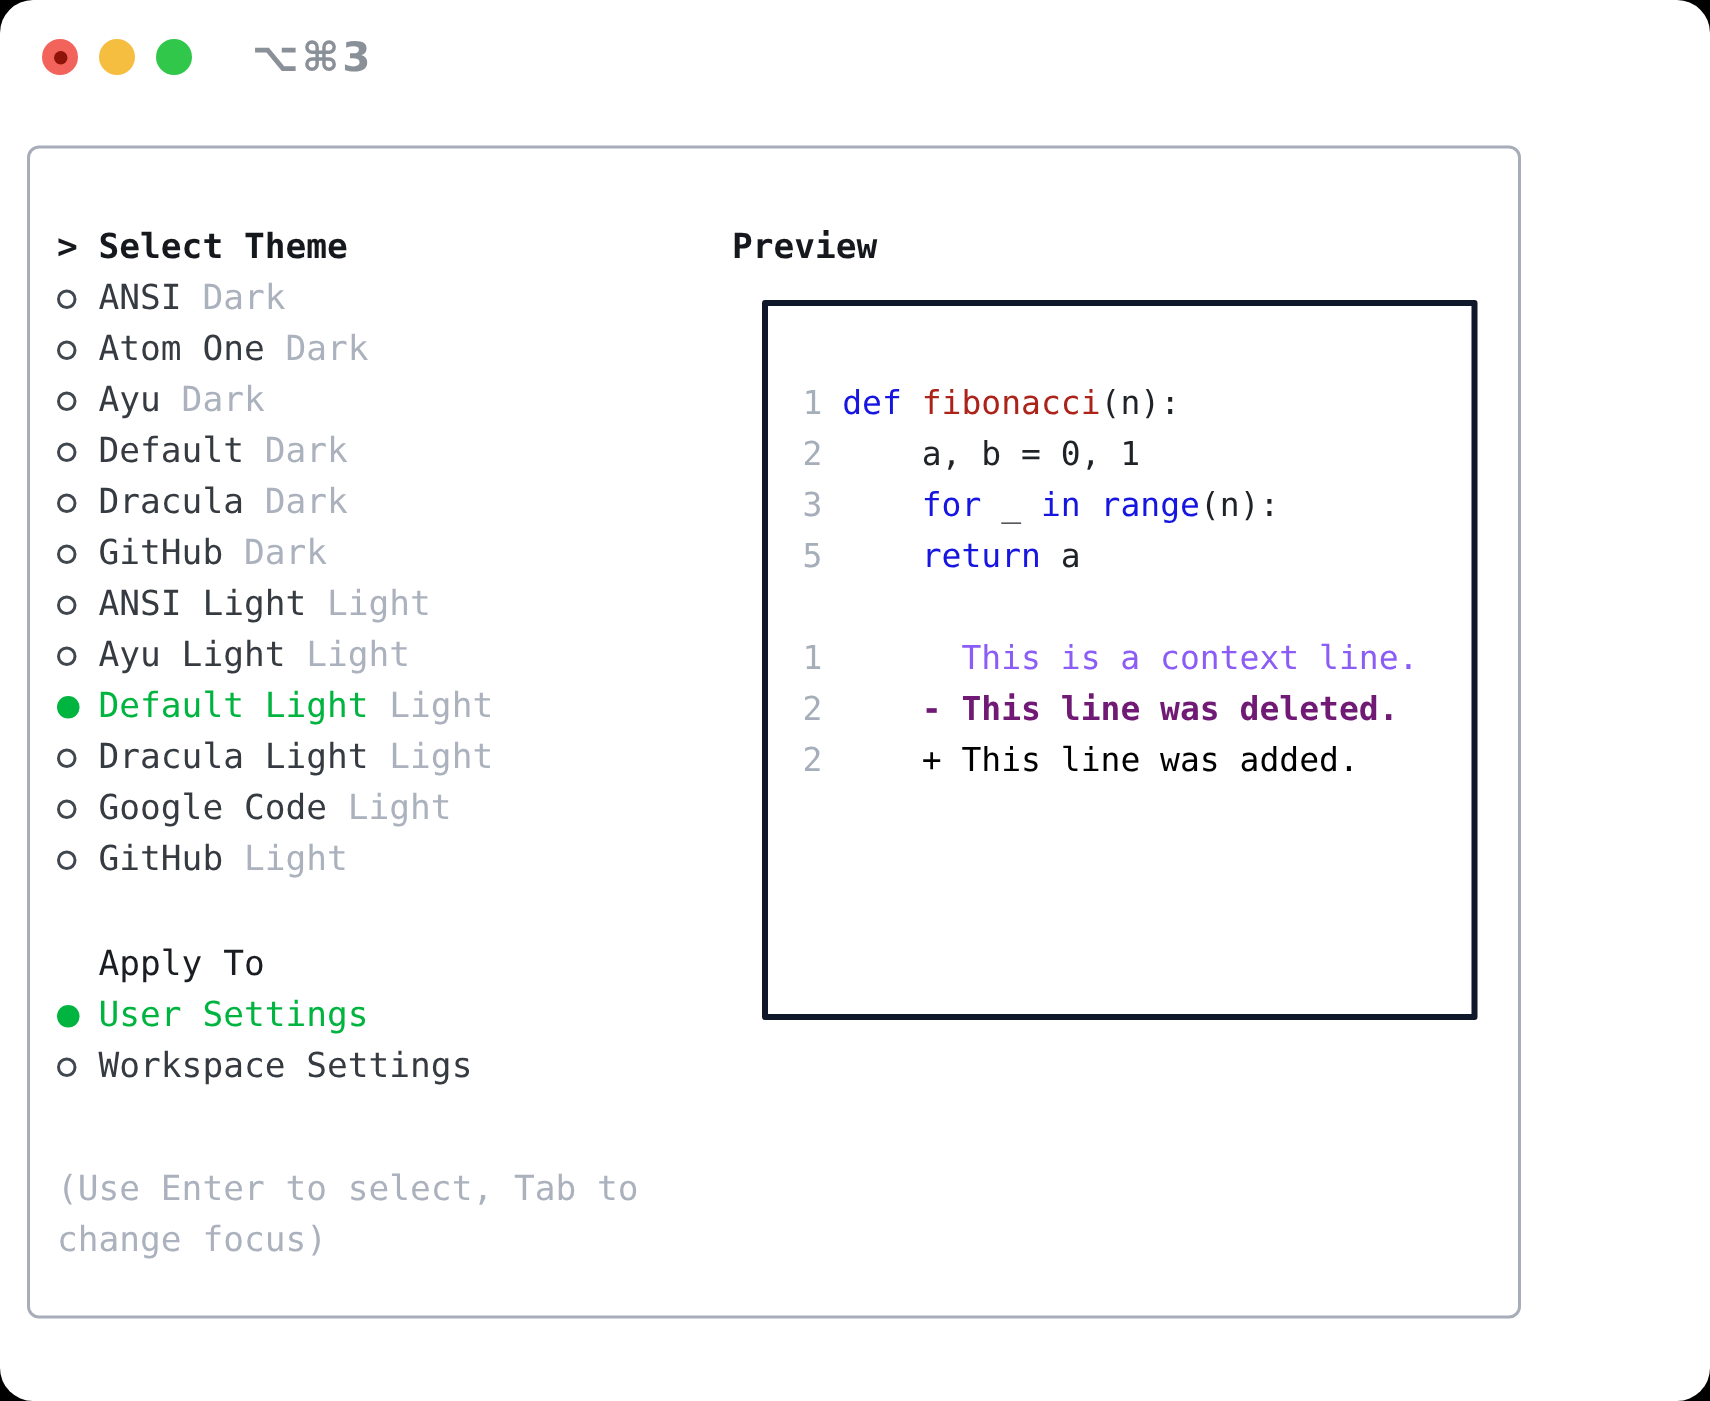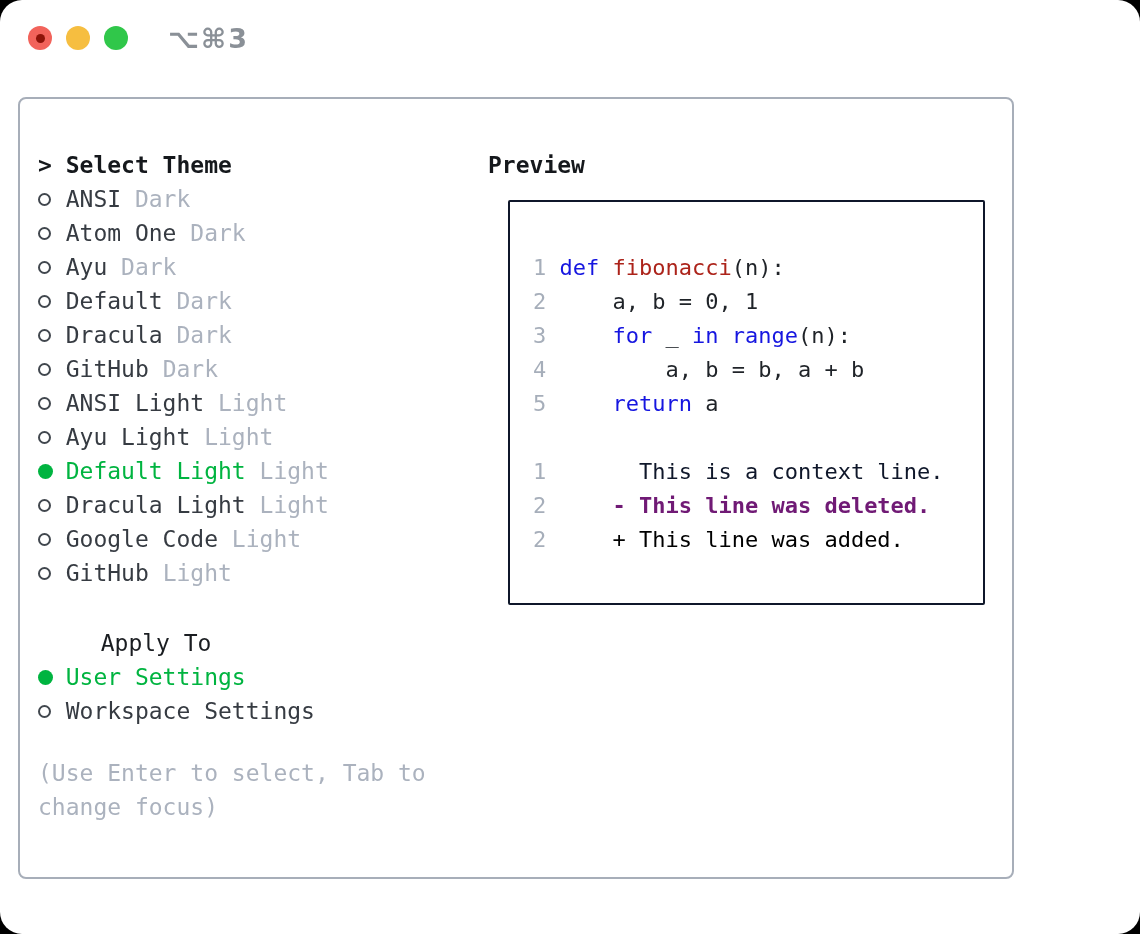--- a/index.html
+++ b/index.html
@@ -28,35 +28,35 @@
   .row { display: flex; align-items: center; height: 34px; white-space: pre; }
   .marker { width: 2ch; display: flex; align-items: center; }
   .prompt { font-weight: bold; color: #15181c; }
   .title-text { font-weight: bold; color: #15181c; text-align: center; }
   .bullet { width: 13px; height: 13px; border-radius: 50%;
             border: 2px solid #41474e; background: transparent; }
   .bullet.filled { width: 15px; height: 15px; border: none; background: #00b440; }
   .variant { color: #abb2be; margin-left: 1ch; }
   .row.selected .tname { color: #00b440; }
   .apply-block { margin-top: 36px; }
-  .apply-title { color: #1a1d21; margin-left: 35px; }
-  .help { margin-top: 28px; width: 29ch; color: #abb2be;
+  .apply-title { color: #1a1d21; }
+  .help { margin-top: 48px; width: 29ch; color: #abb2be;
           line-height: 34px; font-size: 23px; white-space: pre-wrap; }
   
   .preview-title { position: absolute; left: 468px; top: 49px; height: 34px;
                    line-height: 34px; font-weight: bold; font-size: 23px; color: #15181c; }
-  .preview-box { position: absolute; left: 488px; top: 101px; width: 477px; height: 405px;
-                 border: 2px solid #0f172a; border-radius: 2px; background: #fff;
+  .preview-box { position: absolute; left: 488px; top: 101px; width: 477px; height: 480px;
+                 border: 4px solid #0f172a; border-radius: 2px; background: #fff;
                  padding: 49px 0 0 23px; overflow: hidden; }
   .pline { height: 34px; line-height: 34px; font-size: 22px; white-space: pre; color: #1f2328; }
   .lnum { display: inline-block; width: 2ch; color: #a6aeba; }
   .tok-plain    { color: #1f2328; }
   .tok-keyword  { color: #1616e0; }
   .tok-function { color: #ac231a; }
-  .tok-context  { color: #0f172a; text-align: center; }
+  .tok-context  { color: #8b5cf6; text-align: center; }
   .tok-deleted  { color: #701a75; font-weight: bold; }
   .tok-added    { color: #000000; }
 </style>
 </head>
 <body>
 
 <div class="window">
 
   <div class="titlebar">
     <span class="light red">
@@ -103,21 +103,20 @@
 
       <div class="help">(Use Enter to select, Tab to change focus)</div>
     </div>
 
     <div class="preview-title">Preview</div>
 
     <div class="preview-box" id="preview-box">
         <div class="pline"><span class="lnum">1</span><span class="tok-keyword">def</span><span class="tok-plain"> </span><span class="tok-function">fibonacci</span><span class="tok-plain">(n):</span></div>
         <div class="pline"><span class="lnum">2</span><span class="tok-plain">    a, b = 0, 1</span></div>
         <div class="pline"><span class="lnum">3</span><span class="tok-plain">    </span><span class="tok-keyword">for</span><span class="tok-plain"> _ </span><span class="tok-keyword">in</span><span class="tok-plain"> </span><span class="tok-keyword">range</span><span class="tok-plain">(n):</span></div>
-        <div class="pline"><span class="lnum">4</span><span class="tok-plain">        a, b = b, a + b</span></div>
         <div class="pline"><span class="lnum">5</span><span class="tok-plain">    </span><span class="tok-keyword">return</span><span class="tok-plain"> a</span></div>
         <div class="pline"><span class="lnum"></span></div>
         <div class="pline"><span class="lnum">1</span><span class="tok-context">      This is a context line.</span></div>
         <div class="pline"><span class="lnum">2</span><span class="tok-plain">    </span><span class="tok-deleted">- This line was deleted.</span></div>
         <div class="pline"><span class="lnum">2</span><span class="tok-plain">    </span><span class="tok-added">+ This line was added.</span></div>
       </div>
 
   </div>
 </div>
 

